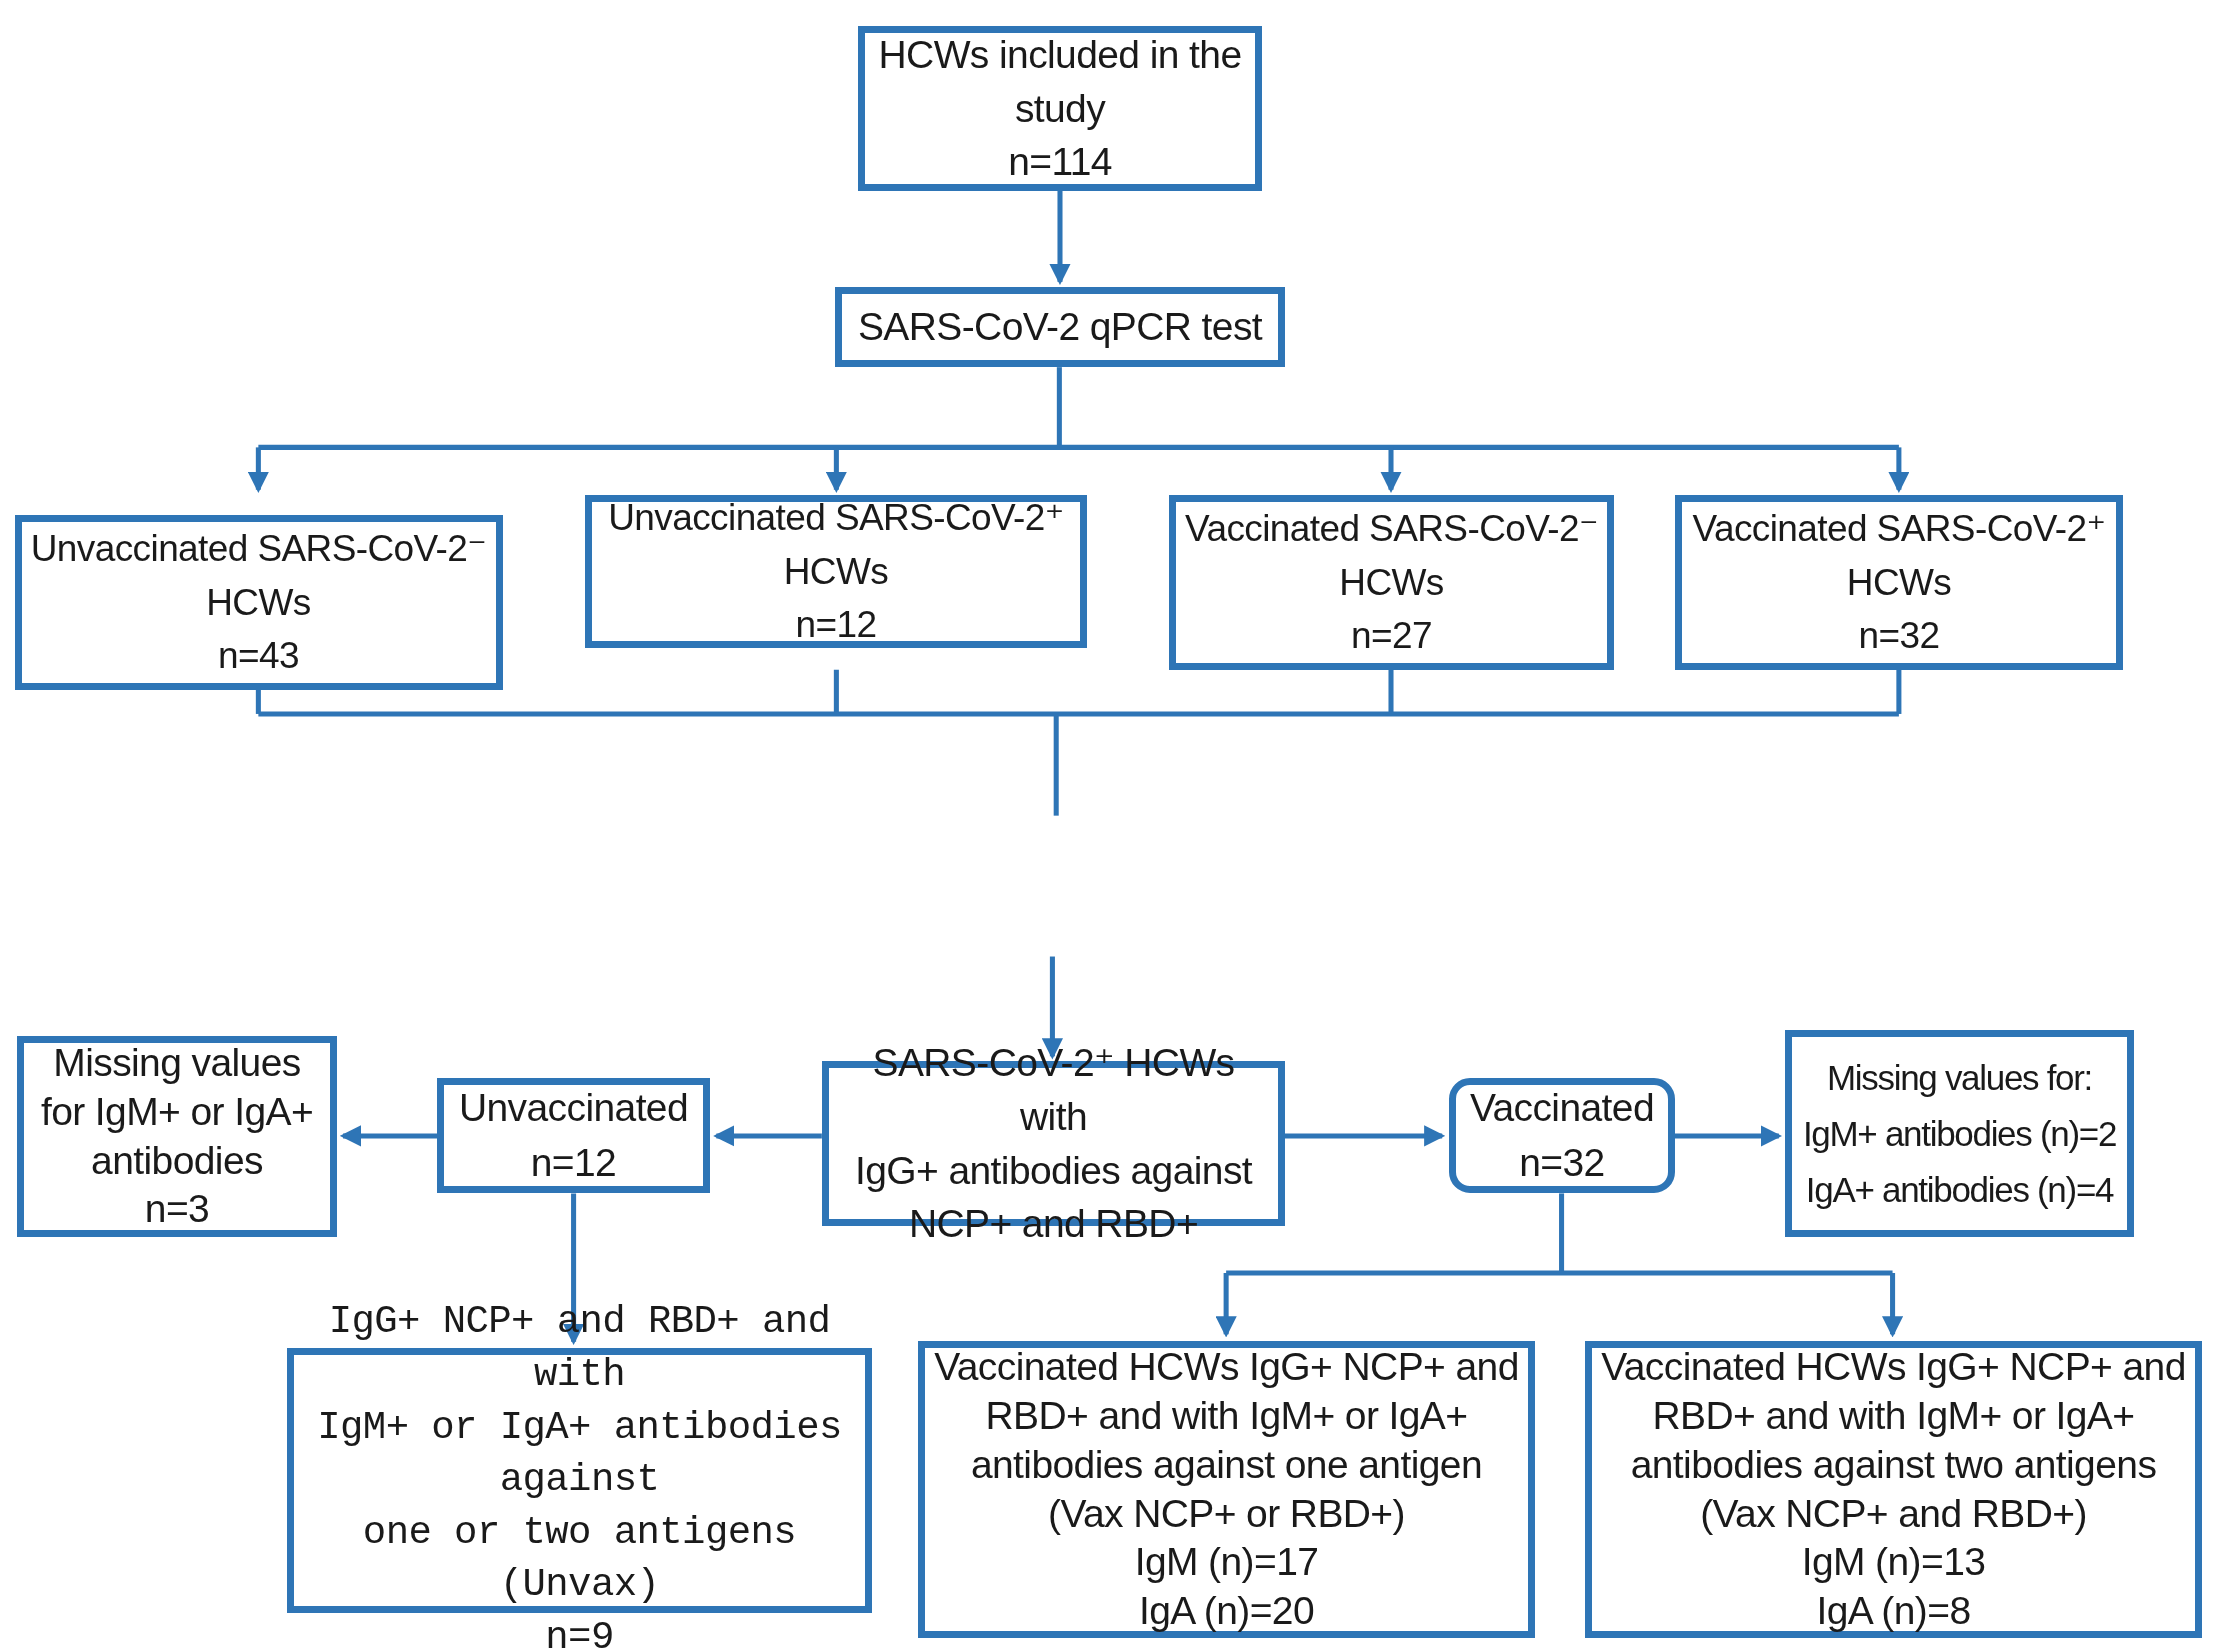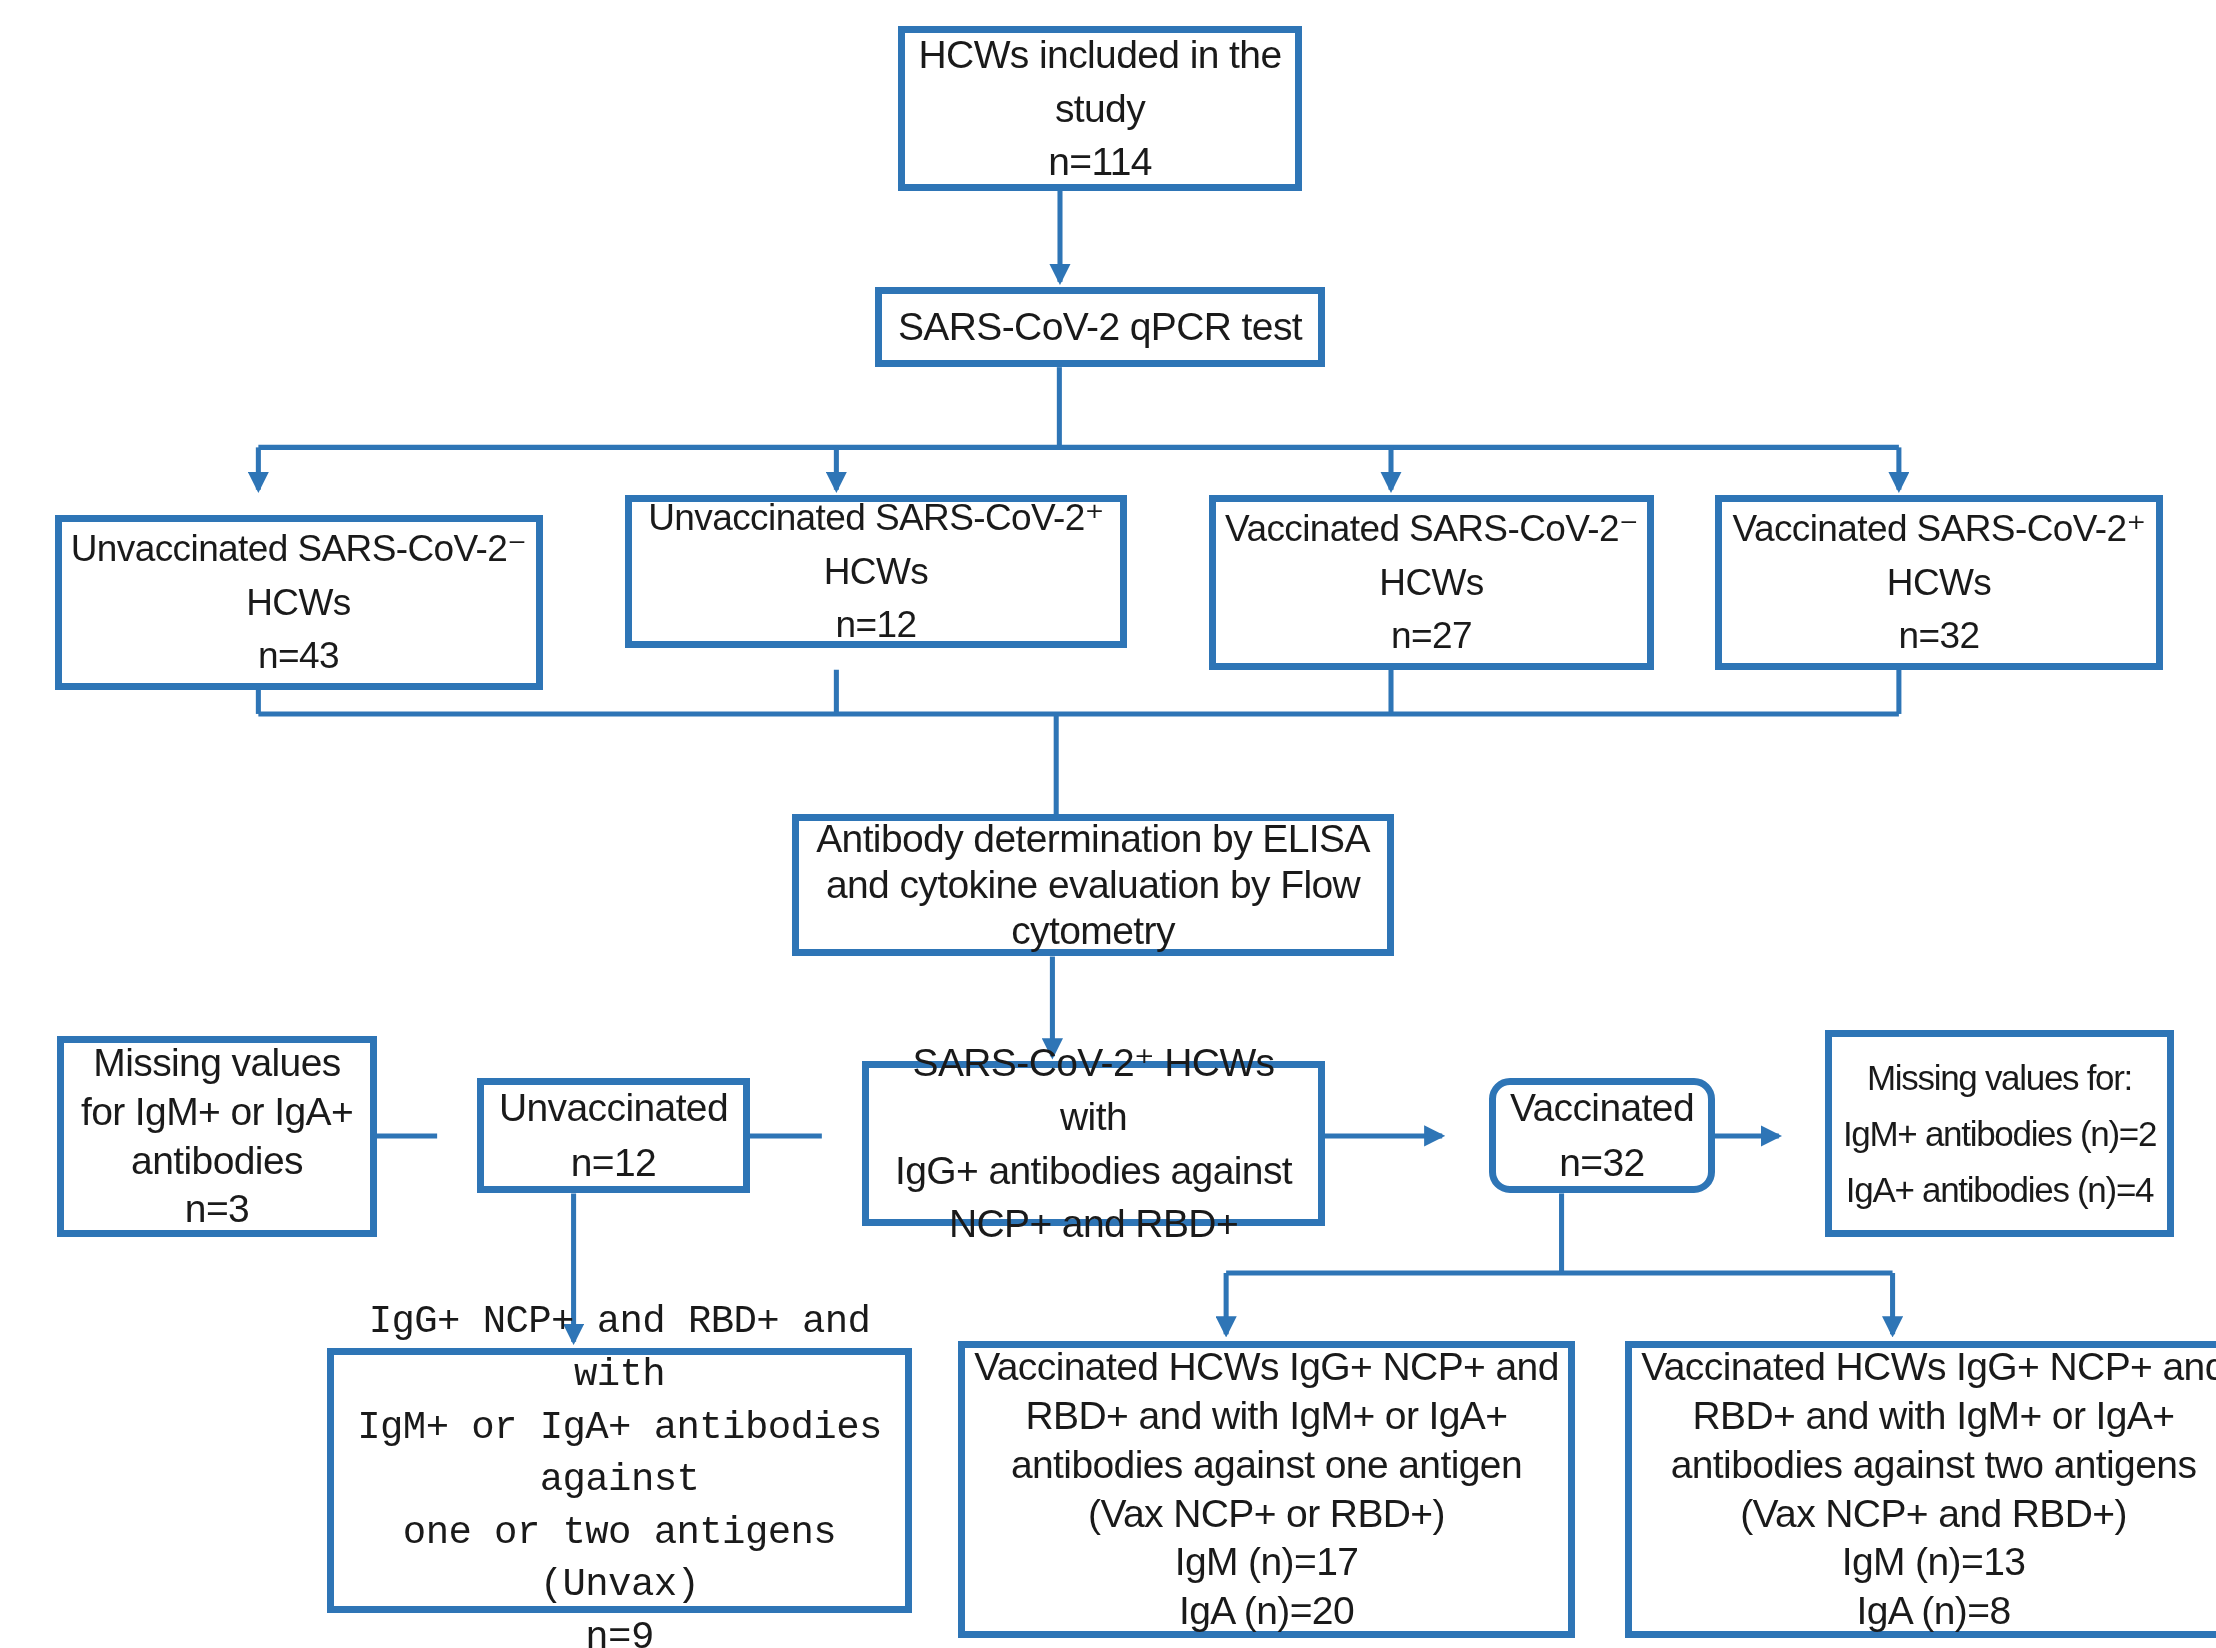--- a/index.html
+++ b/index.html
@@ -30,21 +30,20 @@
     z-index: 1;
     display: flex;
     align-items: center;
     justify-content: center;
     text-align: center;
     white-space: pre-line;
     font-size: 39px;
     line-height: 1.38;
     letter-spacing: -0.6px;
     padding: 2.5px 5px;
-    margin-left: 40px;
   }
   .fs58  { font-size: 37px; }
   .lh118 { line-height: 1.18; }
   .lh125 { line-height: 1.25; }
   .lh135 { line-height: 1.35; }
   .lh140 { line-height: 1.40; }
   .lh145 { line-height: 1.45; }
   .missR { font-size: 35px; line-height: 1.60; letter-spacing: -1.3px; }
 </style>
 </head>
@@ -108,23 +107,20 @@
 n=12</div>
 
   <div class="box fs58 lh145" style="left:1169px; top:495px; width:445px; height:175px;">Vaccinated SARS-CoV-2⁻
 HCWs
 n=27</div>
 
   <div class="box fs58 lh145" style="left:1675px; top:495px; width:448px; height:175px;">Vaccinated SARS-CoV-2⁺
 HCWs
 n=32</div>
 
-  <div class="box lh118" style="left:752px; top:814px; width:602px; height:142px;">Antibody determination by ELISA
-and cytokine evaluation by Flow
-cytometry</div>
 
   <div class="box" style="left:822px; top:1061px; width:463px; height:165px;">SARS-CoV-2⁺ HCWs with
 IgG+ antibodies against
 NCP+ and RBD+</div>
 
   <div class="box lh125" style="left:17px; top:1036px; width:320px; height:201px;">Missing values
 for IgM+ or IgA+
 antibodies
 n=3</div>
 

